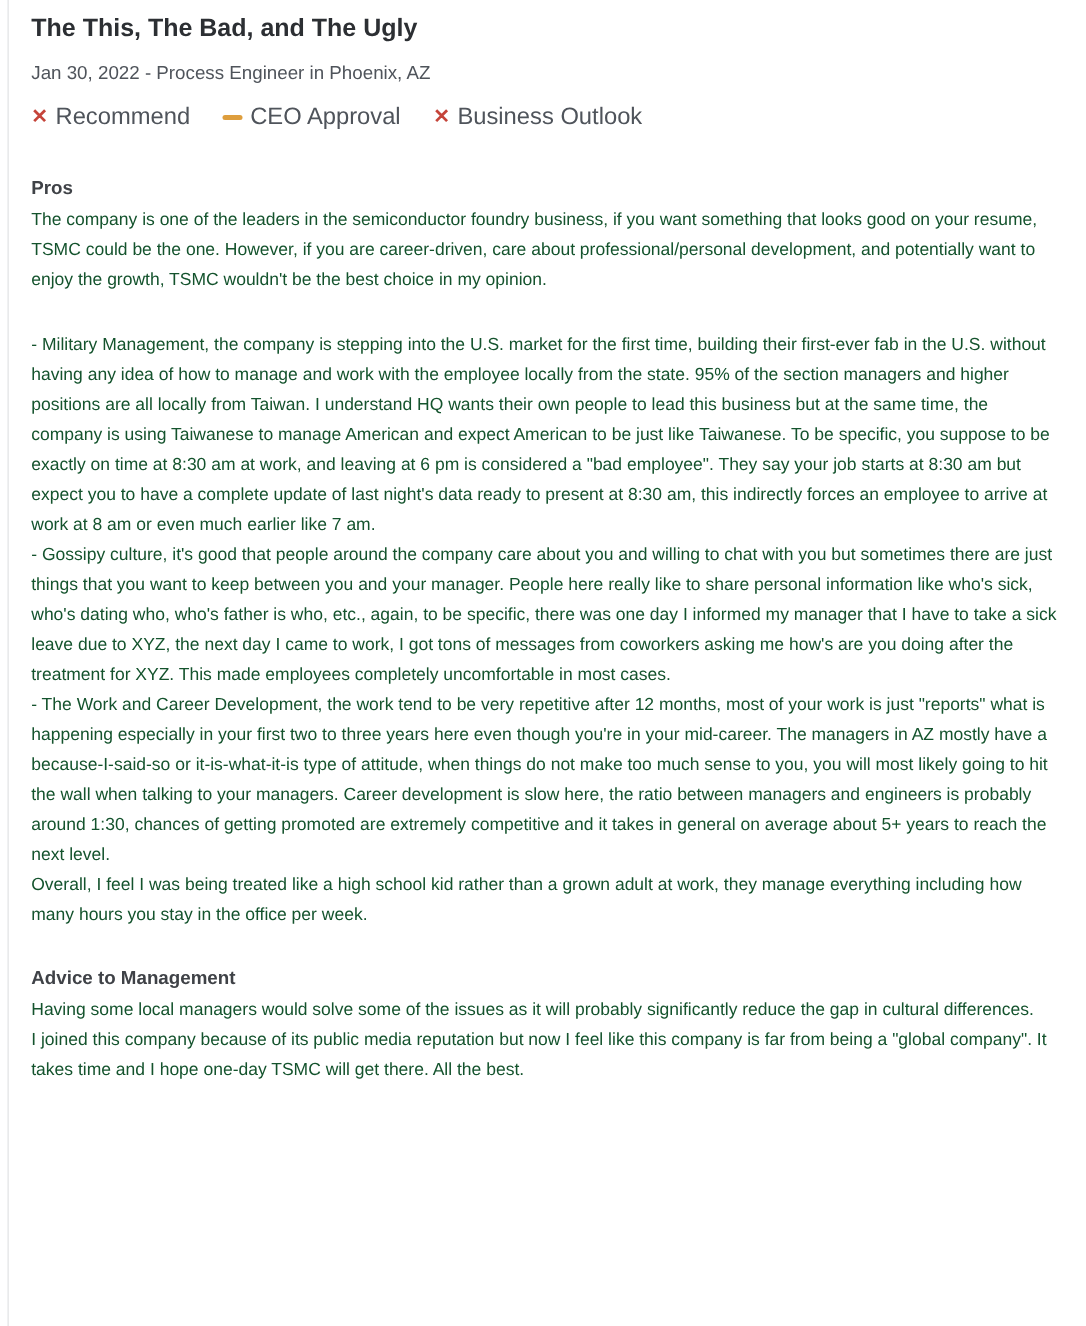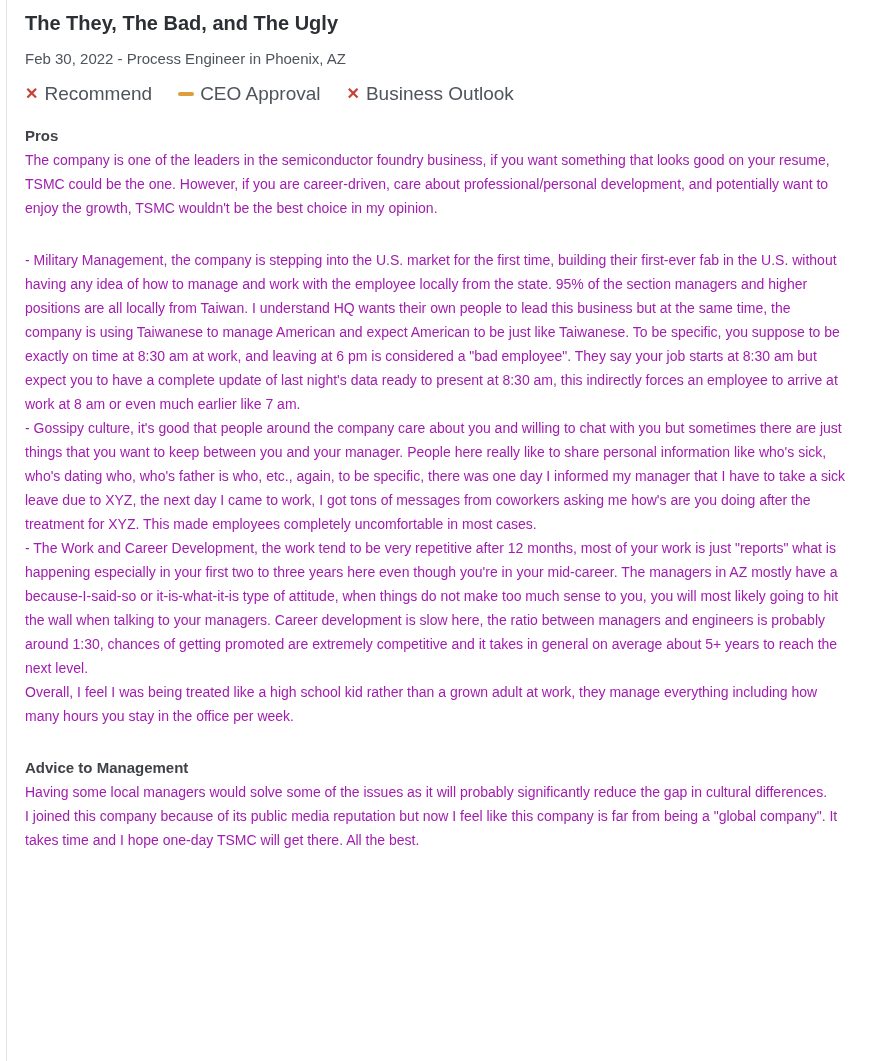--- a/index.html
+++ b/index.html
@@ -57,44 +57,44 @@
     display: inline-block;
   }
   .dash-glyph {
     display: inline-block;
     width: 16px;
     height: 4px;
     border-radius: 2px;
     background: #de9e3d;
   }
   .section { margin-top: 28px; }
-  .section.first { margin-top: 21px; }
+  .section.first { margin-top: 36px; }
   .section-heading {
     font-size: 15px;
     line-height: 24px;
     font-weight: 700;
     color: #3f4247;
   }
   .para {
     font-size: 14px;
     line-height: 24px;
-    color: #a21caf;
+    color: #14532d;
   }
   .para + .para { }
 </style>
 </head>
 <body>
 
 <div class="side-border"></div>
 
 <div class="review-card">
 
-  <h1 class="review-title">The They, The Bad, and The Ugly</h1>
+  <h1 class="review-title">The This, The Bad, and The Ugly</h1>
 
-  <div class="review-meta">Feb 30, 2022 - Process Engineer in Phoenix, AZ</div>
+  <div class="review-meta">Jan 30, 2022 - Process Engineer in Phoenix, AZ</div>
 
   <div class="ratings-row">
     <div class="rating-item">
       <span class="x-glyph">✕</span>
       <span class="rating-label">Recommend</span>
     </div>
     <div class="rating-item">
       <span class="dash-glyph"></span>
       <span class="rating-label">CEO Approval</span>
     </div>

